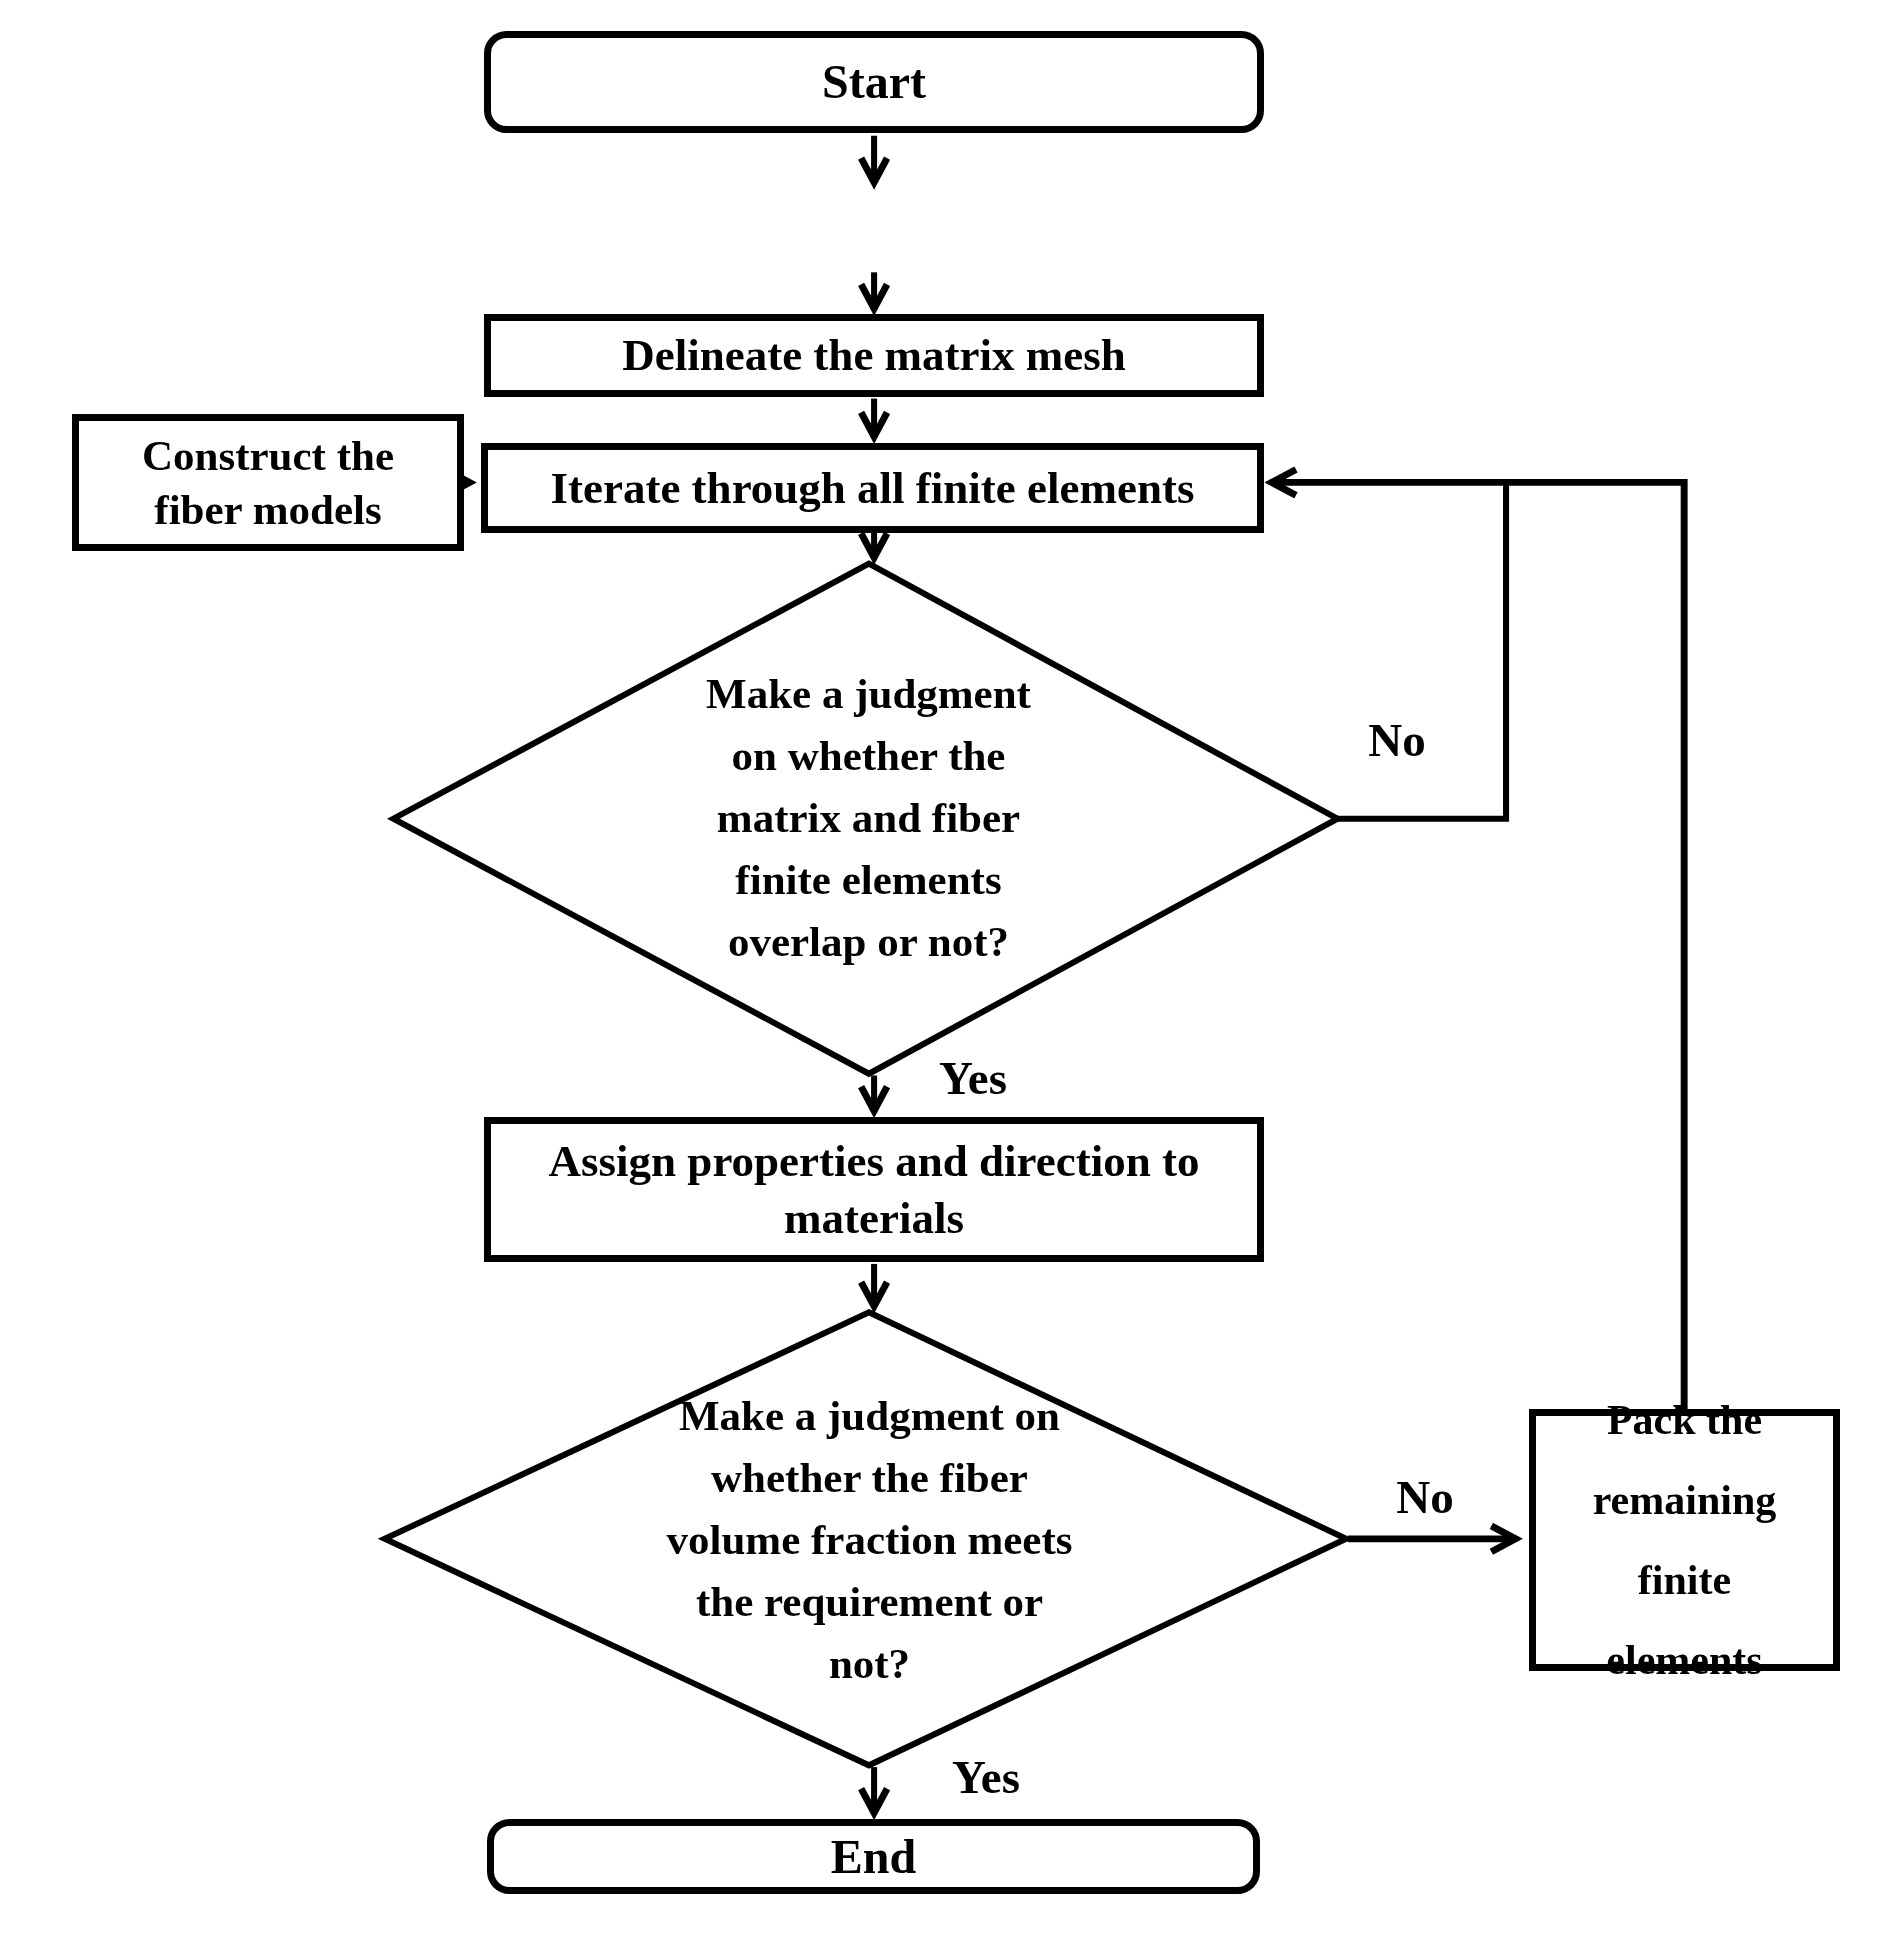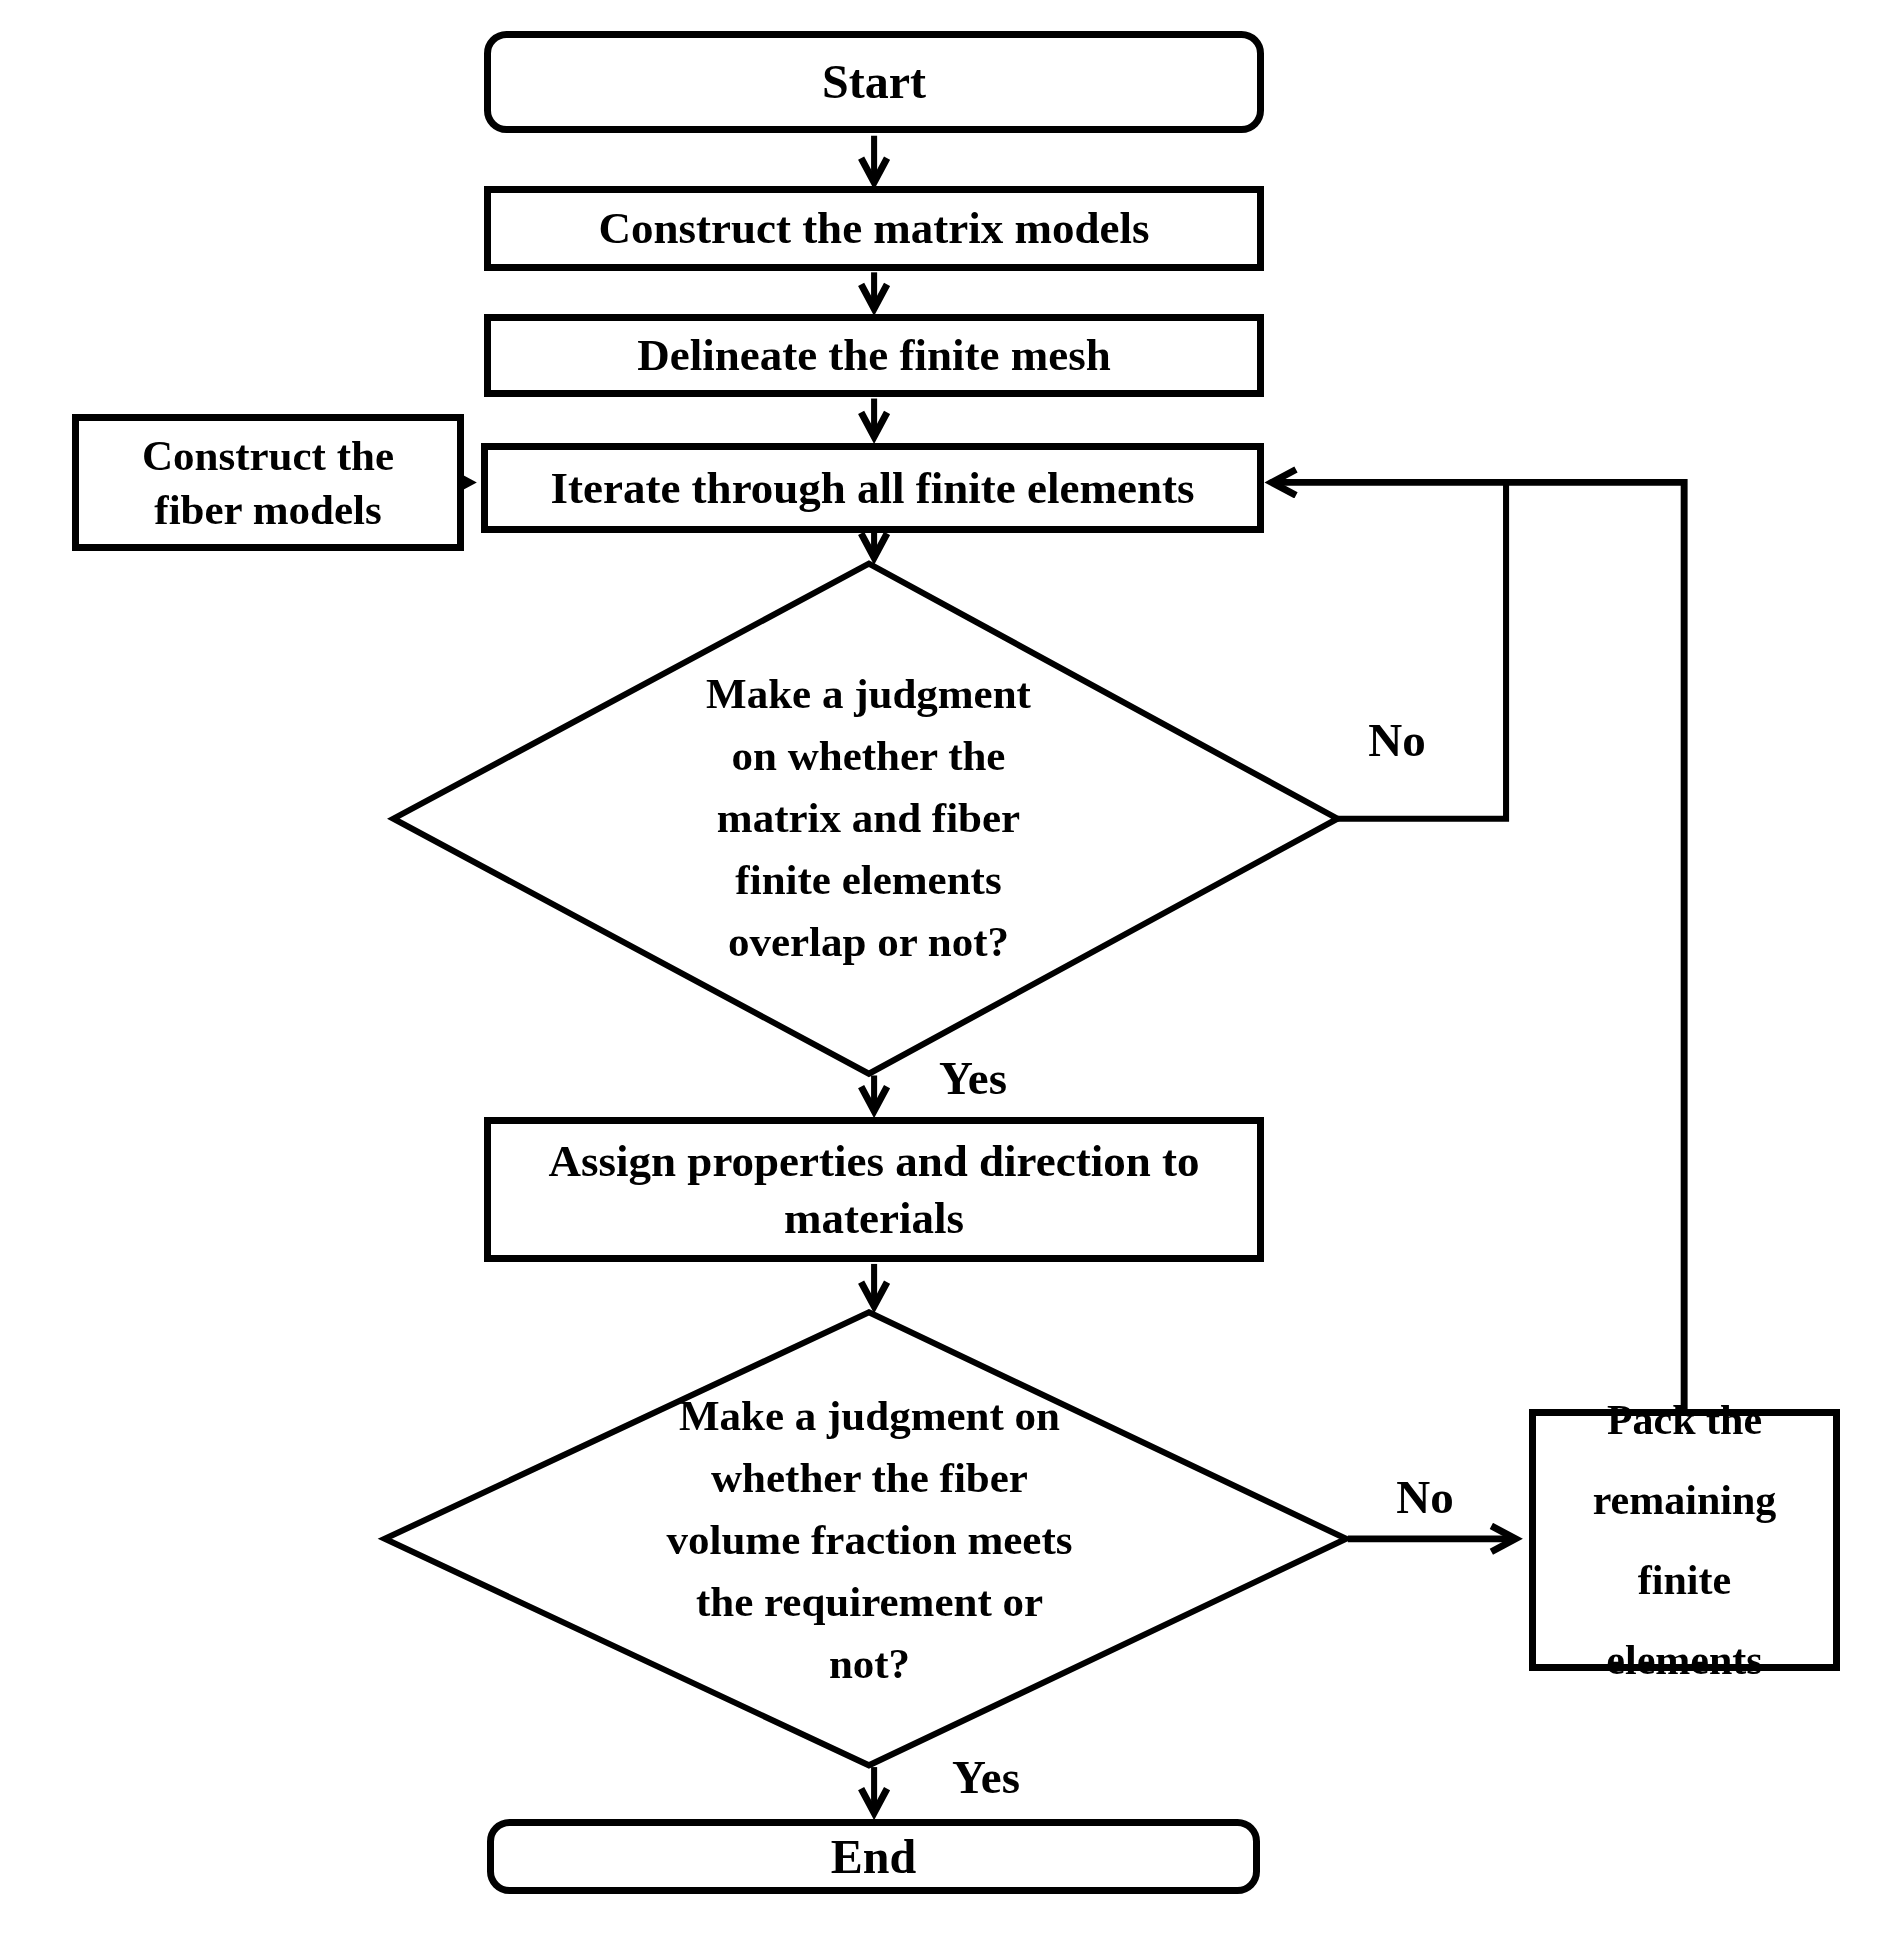--- a/index.html
+++ b/index.html
@@ -73,23 +73,22 @@
     <path d="M1948,1632 V558 H1472" stroke="#000000" stroke-width="8" fill="none" marker-end="url(#arrow)"></path>
 
     <path d="M1559,1780 H1752" stroke="#000000" stroke-width="8" fill="none" marker-end="url(#arrow)"></path>
 
     <polygon points="1005,652 1547,947 1005,1242 455,947" fill="#ffffff" stroke="#000000" stroke-width="7"></polygon>
     <polygon points="1005,1518 1557,1780 1005,2042 445,1780" fill="#ffffff" stroke="#000000" stroke-width="7"></polygon>
   </svg>
 
   <div class="node terminator" style="left:484px; top:31px;  width:780px; height:102px;">Start</div>
 
-  <div class="node process" style="left:484px; top:186px; width:780px; height:85px;">Construct the matrix models</div>
 
-  <div class="node process" style="left:484px; top:314px; width:780px; height:83px;">Delineate the finite mesh</div>
+  <div class="node process" style="left:484px; top:314px; width:780px; height:83px;">Delineate the matrix mesh</div>
 
   <div class="node process" style="left:32px; top:414px; width:392px; height:137px; border-width:7.8px; font-size:43px;margin-left:40px;">Construct the
 fiber models</div>
 
   <div class="node process" style="left:481px; top:443px; width:783px; height:90px;">Iterate through all finite elements</div>
 
   <div class="node process" style="left:484px; top:1117px; width:780px; height:145px;">Assign properties and direction to
 materials</div>
 
   <div class="node process" style="left:1529px; top:1409px; width:311px; height:262px; font-size:42px; line-height:80px;">Pack the

